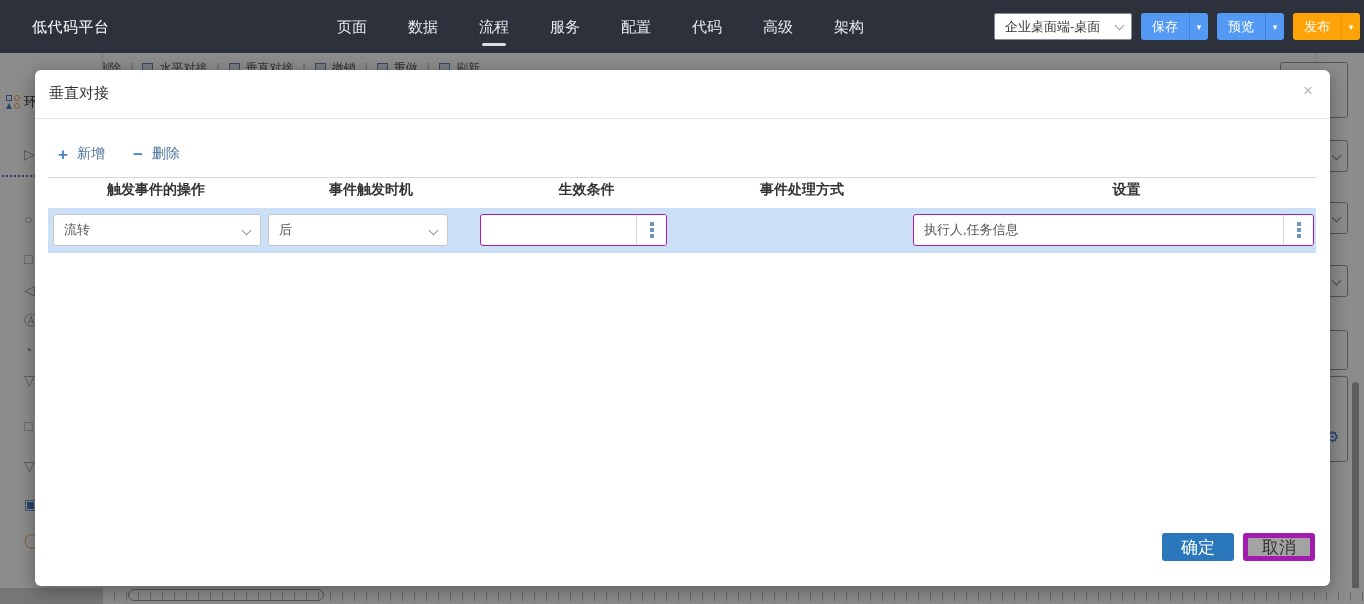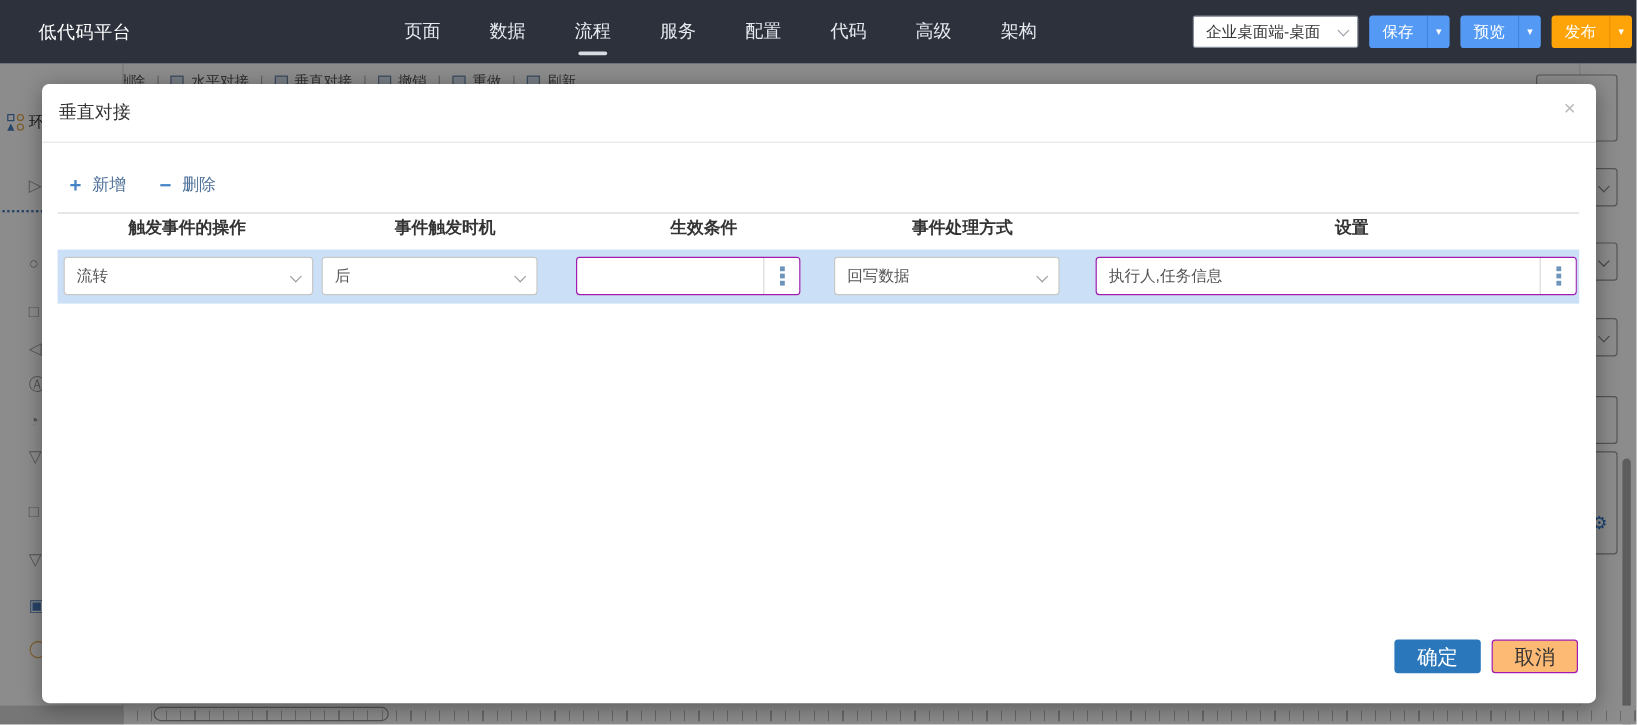--- a/index.html
+++ b/index.html
@@ -65,21 +65,21 @@
   .row-hl{position:absolute;left:13px;top:138px;width:1268px;height:45px;background:#cbe0f6}
   .sel{position:absolute;top:6px;height:32px;background:#fff;border:1px solid #c8c8c8;border-radius:3px;font-size:13px;color:#555;line-height:30px;padding:0 24px 0 10px;white-space:nowrap;overflow:hidden}
   .sel .chev{position:absolute;right:10px;top:12px;border-color:#9a9a9a}
   .igroup{position:absolute;top:6px;height:32px;background:#fff;border:1px solid #a21caf;border-radius:3px;display:flex;overflow:hidden}
   .igroup input{flex:1;border:none;outline:none;background:transparent;font-size:13px;color:#555;padding:0 10px;font-family:"Liberation Sans","DejaVu Sans",sans-serif;min-width:0}
   .dots-btn{width:30px;border-left:1px solid #d9d9d9;display:flex;flex-direction:column;align-items:center;justify-content:center;gap:2px;cursor:pointer;background:#fff}
   .dots-btn .sq{width:4px;height:4px;background:#6e94ba}
   .m-footer{position:absolute;right:15px;bottom:25px;display:flex;gap:9px}
   .btn{height:28px;width:72px;border-radius:3px;font-size:17px;display:flex;align-items:center;justify-content:center;cursor:pointer}
   .btn-ok{background:#2a78bb;color:#fff}
-  .btn-cancel{background:#fdba74;color:#333;border:1px solid #a21caf}
+  .btn-cancel{background:#a3a3a3;color:#333;border:5px solid #a21caf}
 </style>
 </head>
 <body>
 
 <div class="screen">
 
   <div class="editor-bg">
 
     <div class="ed-toolbar">
       <span class="ed-sep">|</span>
@@ -240,24 +240,20 @@
         <span class="chev"></span>
       </div>
       <div class="igroup" style="left:432px;width:187px">
         <input value="" style="">
         <span class="dots-btn">
           <span class="sq"></span>
             <span class="sq"></span>
             <span class="sq"></span>
         </span>
       </div>
-      <div class="sel" style="left:647px;width:188px">
-        <span>回写数据</span>
-        <span class="chev"></span>
-      </div>
       <div class="igroup" style="left:865px;width:401px">
         <input value="执行人,任务信息" style="">
         <span class="dots-btn">
           <span class="sq"></span>
             <span class="sq"></span>
             <span class="sq"></span>
         </span>
       </div>
     </div>
 

